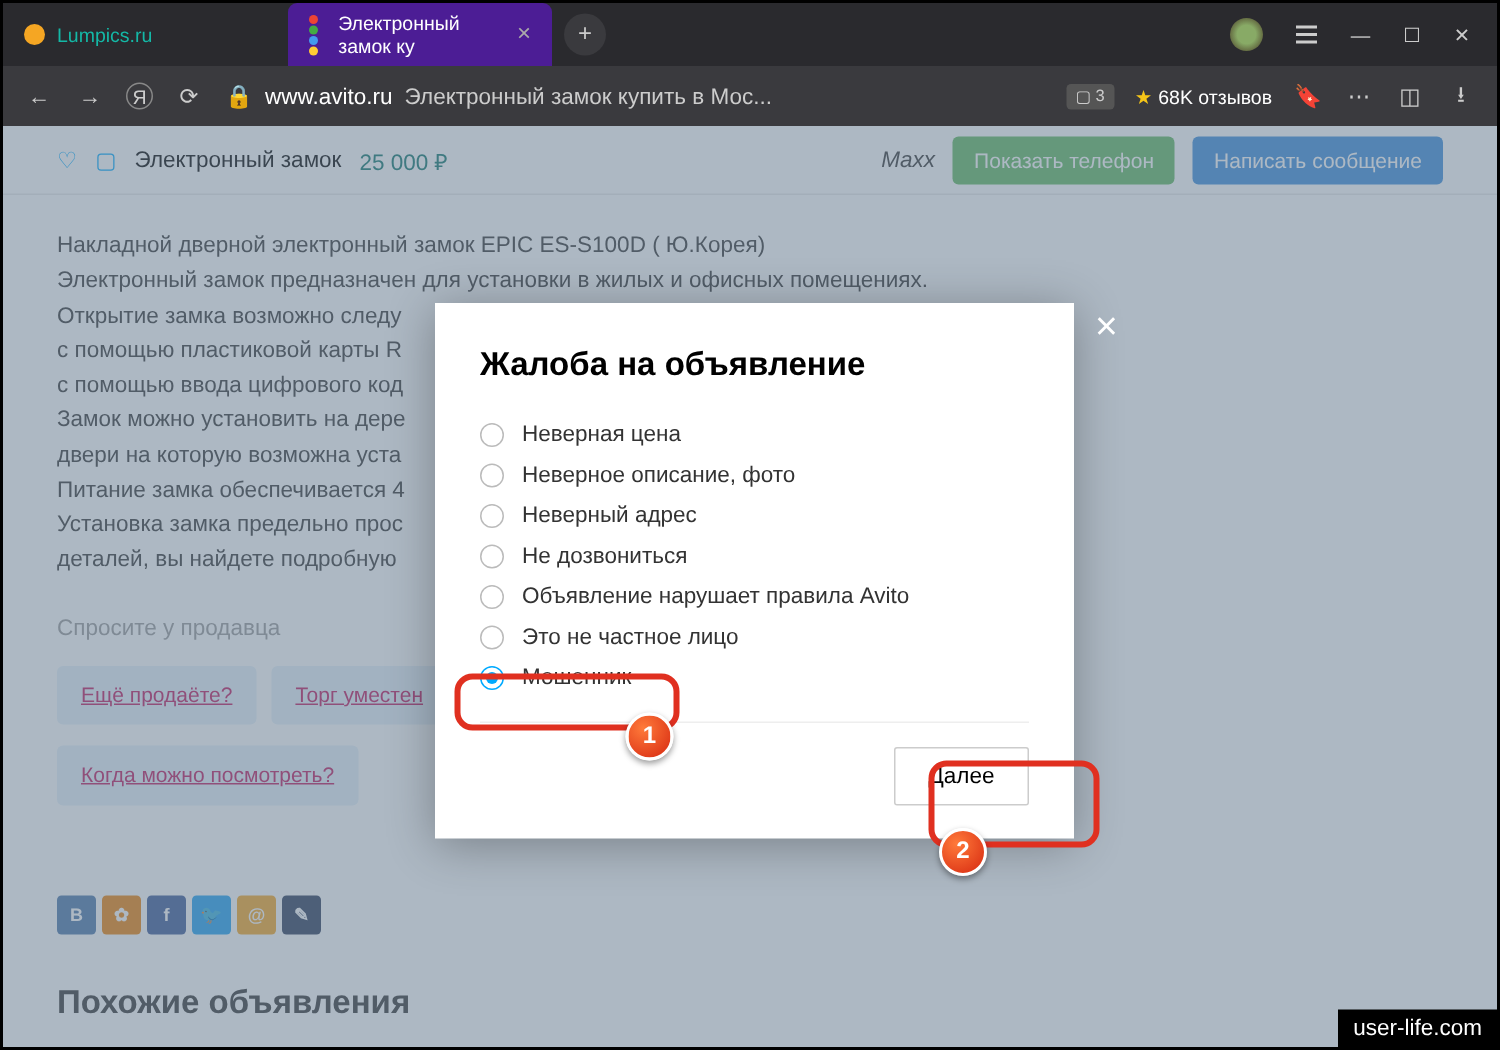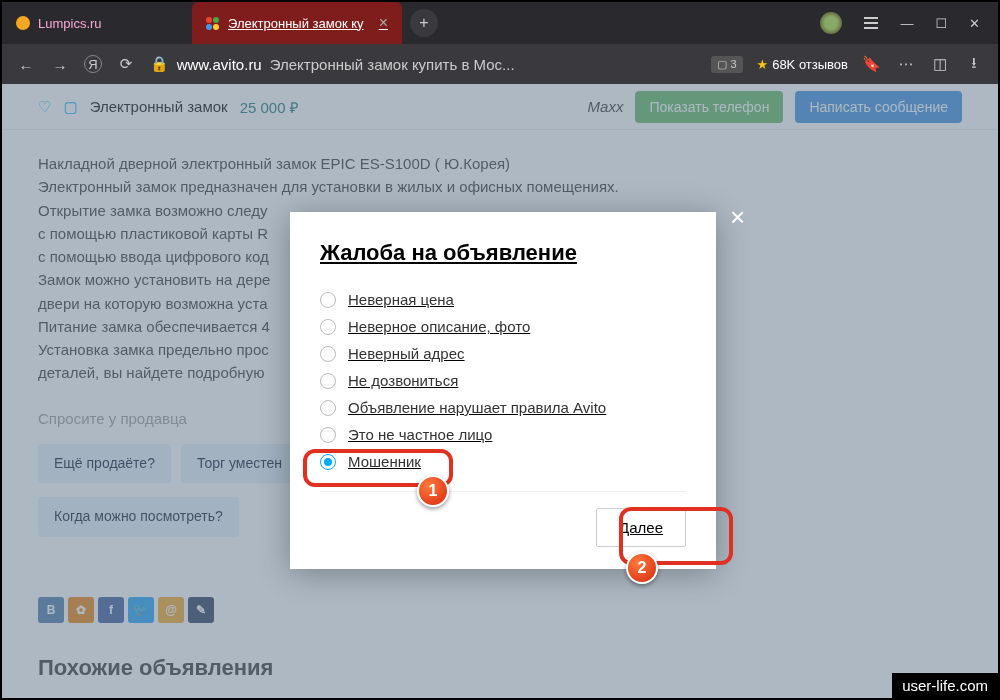--- a/index.html
+++ b/index.html
@@ -1,22 +1,22 @@
 <!DOCTYPE html>
 <html><head>
 <meta charset="utf-8">
 <style>
 * { margin: 0; padding: 0; box-sizing: border-box; font-family: Arial, sans-serif; }
 body { width: 1000px; height: 700px; overflow: hidden; background: #fff; position: relative; border: 2px solid #000; }
 
 
 .titlebar { height: 42px; background: #2a2a2e; display: flex; align-items: center; color: #ccc; font-size: 13px; }
 .tab { height: 100%; display: flex; align-items: center; padding: 0 14px; gap: 8px; position: relative; }
-.tab.inactive { background: #2a2a2e; color: #f9a8d4; width: 190px; }
-.tab.active { background: #7f1d1d; color: #fff; width: 210px; border-radius: 6px 6px 0 0; text-decoration: underline; }
+.tab.inactive { background: #2a2a2e; color: #14b8a6; width: 190px; }
+.tab.active { background: #4c1d95; color: #fff; width: 176px; border-radius: 6px 6px 0 0; }
 .tab-icon { width: 14px; height: 14px; border-radius: 50%; }
 .tab-close { color: #aaa; margin-left: auto; font-size: 16px; }
 .newtab { width: 28px; height: 28px; background: #3a3a3e; border-radius: 50%; display: flex; align-items: center; justify-content: center; margin-left: 8px; color: #ccc; font-size: 16px; }
 .win-controls { margin-left: auto; display: flex; gap: 22px; padding: 0 18px; align-items: center; color: #ccc; }
 .avatar { width: 22px; height: 22px; border-radius: 50%; background: radial-gradient(circle, #8a6 40%, #432); }
 .hamburger { display: flex; flex-direction: column; gap: 3px; }
 .hamburger span { width: 14px; height: 2px; background: #ccc; }
 .color-dots { display: flex; gap: 1px; flex-wrap: wrap; width: 14px; }
 .color-dots span { width: 6px; height: 6px; border-radius: 50%; }
 
@@ -35,27 +35,27 @@
 .sticky-bar { height: 46px; display: flex; align-items: center; padding: 0 36px; border-bottom: 1px solid #e8e8e8; gap: 12px; font-size: 15px; }
 .heart { color: #0af; }
 .price { color: #0f766e; }
 .seller { margin-left: auto; color: #333; font-style: italic; }
 .btn-green { background: #5fb95f; color: #fff; padding: 8px 14px; border-radius: 4px; font-size: 14px; }
 .btn-blue { background: #3a8ddb; color: #fff; padding: 8px 14px; border-radius: 4px; font-size: 14px; }
 
 .content { padding: 22px 36px; color: #333; font-size: 15px; line-height: 1.55; }
 .ask { color: #999; margin-top: 22px; font-size: 15px; }
 .chips { display: flex; gap: 10px; margin-top: 14px; flex-wrap: wrap; }
-.chip { background: #e6f2fb; color: #0f172a; padding: 9px 16px; border-radius: 4px; font-size: 14px; }
+.chip { background: #e6f2fb; color: #be185d; padding: 9px 16px; border-radius: 4px; font-size: 14px; text-decoration: underline; }
 .social { display: flex; gap: 4px; margin-top: 60px; }
 .sbox { width: 26px; height: 26px; border-radius: 3px; display: flex; align-items: center; justify-content: center; color: #fff; font-size: 12px; font-weight: bold; }
 .similar-h { font-size: 22px; font-weight: bold; margin-top: 28px; }
 
 
-.modal { position: absolute; top: 210px; left: 288px; width: 426px; background: #fff; padding: 28px 30px 22px; box-shadow: 0 4px 30px rgba(0,0,0,0.3); text-decoration: underline; }
+.modal { position: absolute; top: 200px; left: 288px; width: 426px; background: #fff; padding: 28px 30px 22px; box-shadow: 0 4px 30px rgba(0,0,0,0.3); }
 .modal-close { position: absolute; top: 200px; left: 728px; color: #fff; font-size: 26px; font-weight: 300; }
 .modal h2 { font-size: 22px; font-weight: bold; margin-bottom: 20px; }
 .radio-row { display: flex; align-items: center; gap: 12px; padding: 5px 0; font-size: 15px; color: #333; }
 .radio { width: 16px; height: 16px; border: 1.5px solid #bbb; border-radius: 50%; flex-shrink: 0; }
 .radio.sel { border-color: #0af; display: flex; align-items: center; justify-content: center; }
 .radio.sel::after { content: ''; width: 8px; height: 8px; background: #0af; border-radius: 50%; }
 .modal-hr { border: none; border-top: 1px solid #eee; margin: 16px 0; }
 .modal-footer { display: flex; justify-content: flex-end; }
 .btn-next { padding: 10px 22px; border: 1px solid #ccc; background: #fff; font-size: 15px; border-radius: 2px; }
 

